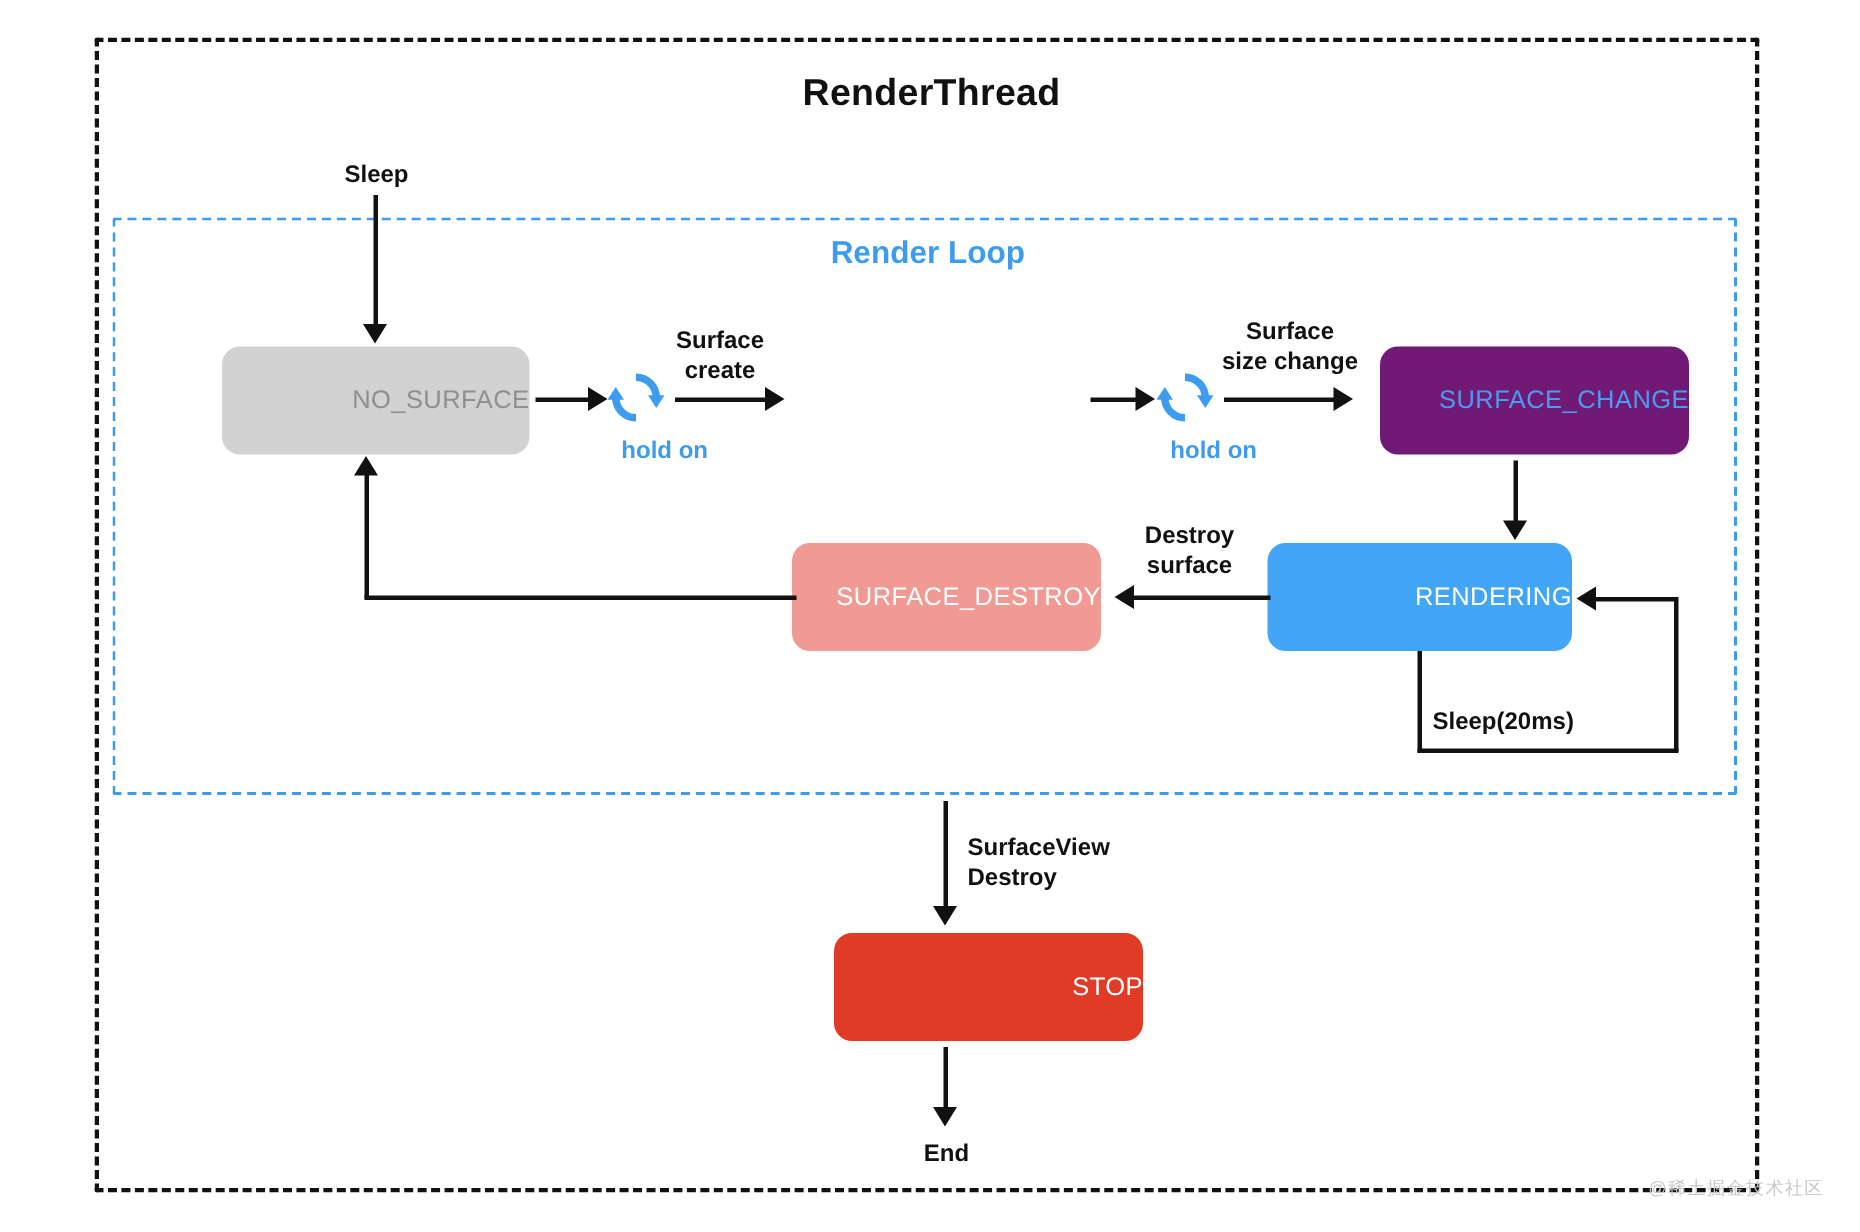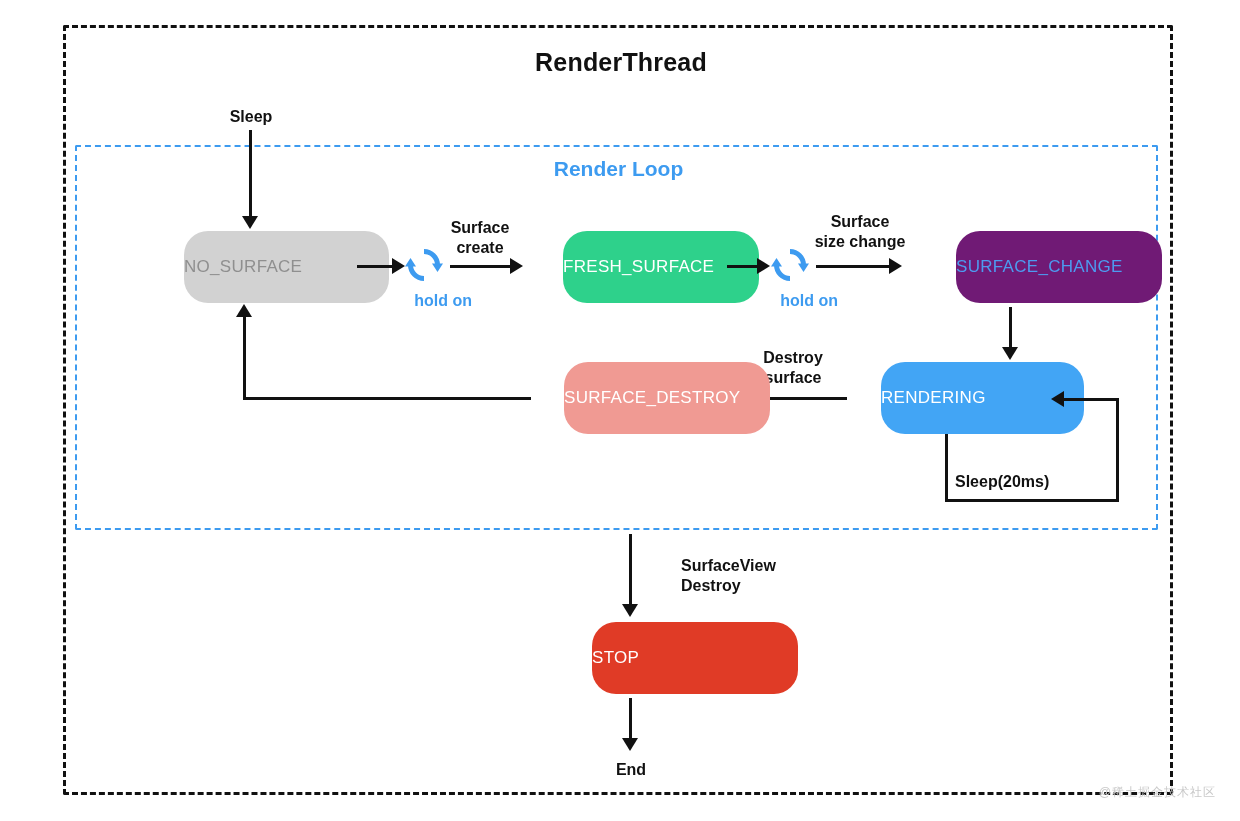--- a/index.html
+++ b/index.html
@@ -58,29 +58,28 @@
     top: 10px;
     width: 1083px;
     text-align: center;
     font-size: 21px;
     font-weight: bold;
     color: #3d9bf0;
   }
   
   .node {
     position: absolute;
-    border-radius: 24px;
+    border-radius: 12px;
     display: flex;
     align-items: center;
-    justify-content: flex-start;
+    justify-content: flex-end;
     font-size: 17px;
     letter-spacing: 0.3px;
     box-sizing: border-box;
     text-align: center;
-    margin-left: 36px;
   }
   .n-no-surface   { left: 148px; top: 231px; width: 205px; height: 72px;
                     background: #d2d2d2; color: #8f8f8f; }
   .n-fresh        { left: 527px; top: 231px; width: 196px; height: 72px;
                     background: #2ed18b; color: #ffffff; }
   .n-surf-change  { left: 920px; top: 231px; width: 206px; height: 72px;
                     background: #701a75; color: #4d9bf0; }
   .n-rendering    { left: 845px; top: 362px; width: 203px; height: 72px;
                     background: #42a5f5; color: #ffffff; }
   .n-surf-destroy { left: 528px; top: 362px; width: 206px; height: 72px;
@@ -178,23 +177,20 @@
       <polygon points="5.5,12 11.0,20.5 0,20.5" fill="#3d9bf0"></polygon>
     </svg>
   </div>
   <div class="holdon" style="left:376px; top:292px; width:96px;">hold on</div>
 
   <div class="cap" style="left:437px; top:218px; width:86px;">Surface
 create</div>
   <div class="ln h" style="left:450px; top:265px; width:62px;"></div>
   <div class="arrow right" style="left:510px; top:258px;"></div>
 
-  <div class="node n-fresh">
-    <span>FRESH_SURFACE</span>
-  </div>
 
   <div class="ln h" style="left:727px; top:265px; width:33px;"></div>
   <div class="arrow right" style="left:757px; top:258px;"></div>
 
   <div class="loop-icon" style="left:771px; top:246px;">
     <svg viewBox="0 0 38 38" width="38" height="38">
       <path d="M19 5.5 A13.5 13.5 0 0 1 32.5 19" fill="none" stroke="#3d9bf0" stroke-width="5" stroke-linecap="butt"></path>
       <polygon points="32.5,26 27.0,17.5 38,17.5" fill="#3d9bf0"></polygon>
       <path d="M19 32.5 A13.5 13.5 0 0 1 5.5 19" fill="none" stroke="#3d9bf0" stroke-width="5" stroke-linecap="butt"></path>
       <polygon points="5.5,12 11.0,20.5 0,20.5" fill="#3d9bf0"></polygon>
@@ -233,21 +229,21 @@
   <div class="node n-surf-destroy">
     <span>SURFACE_DESTROY</span>
   </div>
 
   <div class="ln h" style="left:243px; top:397px; width:288px;"></div>
   <div class="ln v" style="left:243px; top:316px; height:83px;"></div>
   <div class="arrow up" style="left:236px; top:304px;"></div>
 
   <div class="ln v" style="left:629px; top:534px; height:72px;"></div>
   <div class="arrow down" style="left:622px; top:604px;"></div>
-  <div class="cap" style="left:645px; top:556px; width:165px; text-align:left;margin-left:36px;">SurfaceView
+  <div class="cap" style="left:645px; top:556px; width:165px; text-align:left;">SurfaceView
 Destroy</div>
 
   <div class="node n-stop">
     <span>STOP</span>
   </div>
 
   <div class="ln v" style="left:629px; top:698px; height:42px;"></div>
   <div class="arrow down" style="left:622px; top:738px;"></div>
   <div class="cap" style="left:588px; top:760px; width:86px;">End</div>
 

